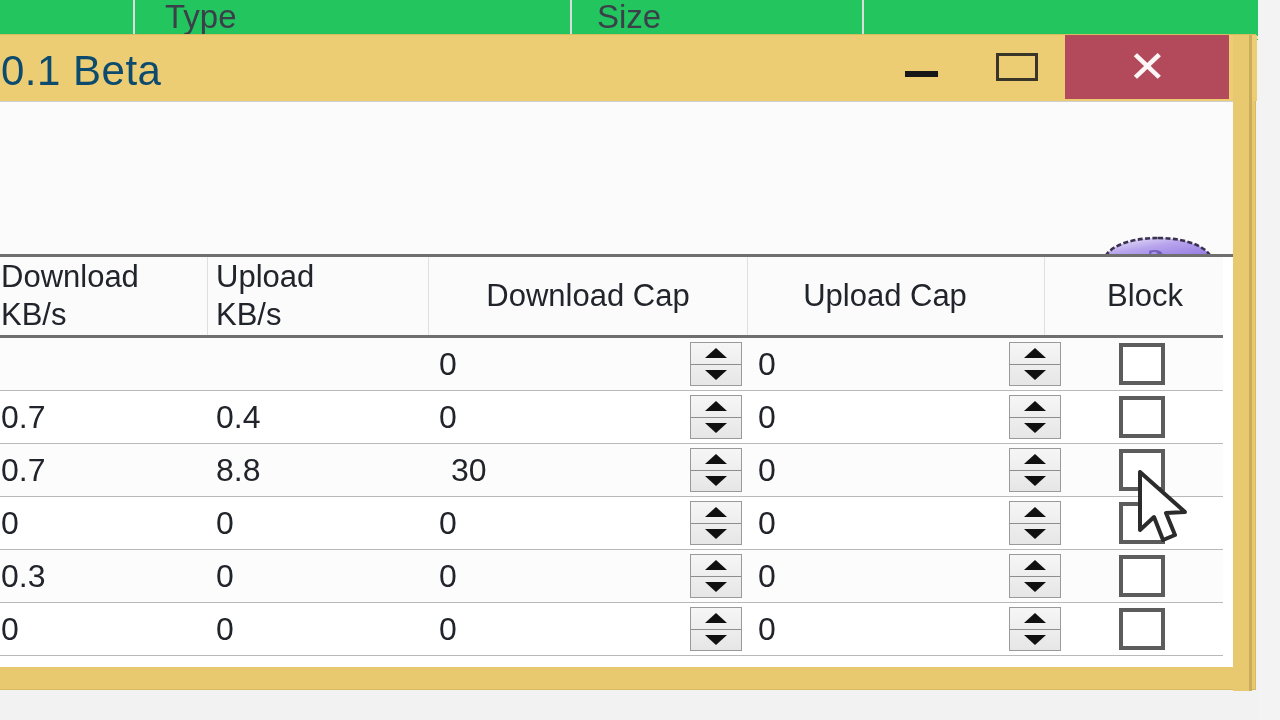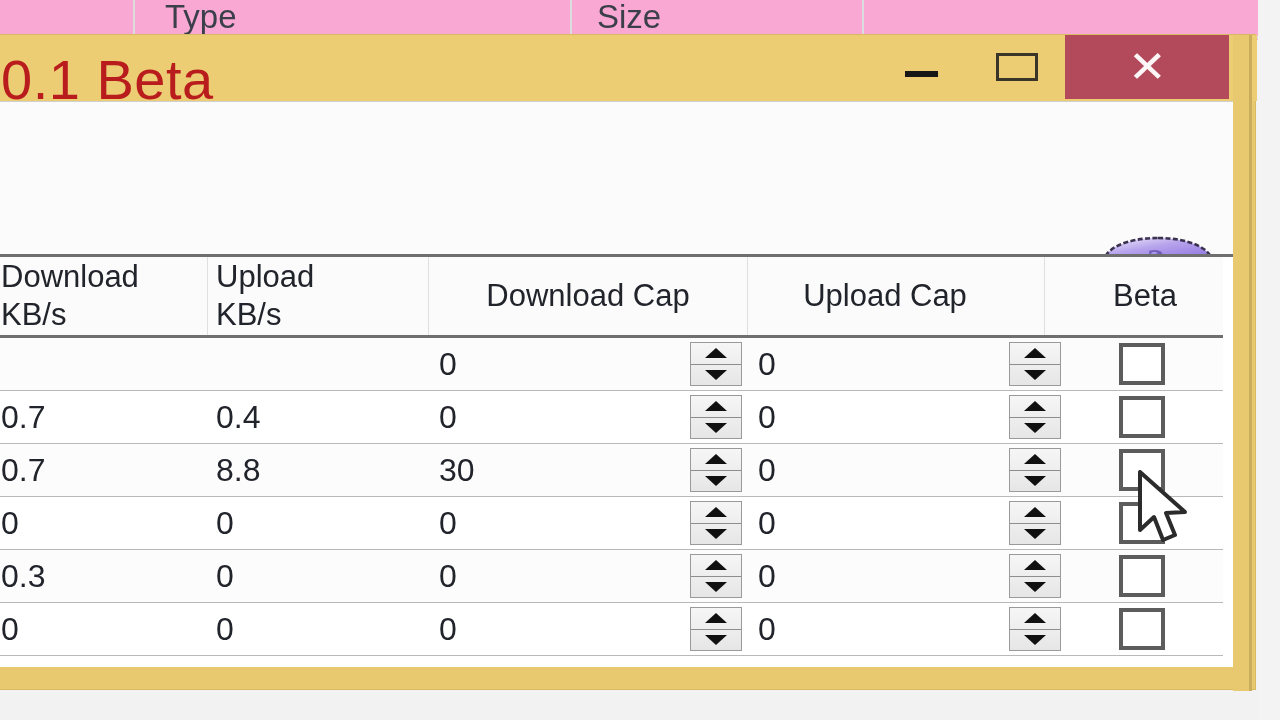--- a/index.html
+++ b/index.html
@@ -17,21 +17,21 @@
     width: 1280px;
     height: 720px;
     background: #f2f2f2;
   }
 
   
   .bg-window {
     position: absolute;
     left: 0; top: 0;
     width: 1280px; height: 40px;
-    background: #f9a8d4;
+    background: #22c55e;
     overflow: hidden;
   }
   .bg-col-div {
     position: absolute;
     top: -10px;
     width: 2px;
     height: 46px;
     background: #dcdcdc;
   }
   .bg-header-label {
@@ -72,22 +72,22 @@
     position: absolute;
     left: 0; top: 0;
     width: 1264px;
     height: 66px;
     background: #eccd74;
   }
   .title-text {
     position: absolute;
     left: 8px;
     top: 12px;
-    font-size: 56px;
-    color: #b91c1c;
+    font-size: 42px;
+    color: #0c4a6e;
     white-space: nowrap;
     letter-spacing: 0.5px;
   }
   .win-btn {
     position: absolute;
     top: 1px;
     height: 62px;
     display: flex;
     align-items: center;
     justify-content: center;
@@ -347,21 +347,21 @@
             <div class="th-inner">Upload
 KB/s</div>
           </div>
           <div class="th th-center" style="left:436px;width:319px;">
             <div class="th-inner">Download Cap</div>
           </div>
           <div class="th th-center" style="left:733px;width:319px;">
             <div class="th-inner">Upload Cap</div>
           </div>
           <div class="th th-center" style="left:1074px;width:156px;border-right:none;">
-            <div class="th-inner">Beta</div>
+            <div class="th-inner">Block</div>
           </div>
         </div>
 
         <div id="tbody">
             <div class="row">
               <div class="cell num" style="left:0px;width:215px;"></div>
               <div class="cell num" style="left:215px;width:221px;"></div>
               <div class="cell num" style="left:438px;width:317px;">0</div>
               <div class="spinner" style="left:697px;">
                 <div class="spin-half up">
@@ -401,21 +401,21 @@
                 </div>
                 <div class="spin-half dn">
                   <div class="arrow-dn"></div>
                 </div>
               </div>
               <div class="checkbox" style="left:1126px;"></div>
             </div>
             <div class="row">
               <div class="cell num" style="left:0px;width:215px;">0.7</div>
               <div class="cell num" style="left:215px;width:221px;">8.8</div>
-              <div class="cell num" style="left:438px;width:317px;">30</div>
+              <div class="cell num" style="left:450px;width:317px;">30</div>
               <div class="spinner" style="left:697px;">
                 <div class="spin-half up">
                   <div class="arrow-up"></div>
                 </div>
                 <div class="spin-half dn">
                   <div class="arrow-dn"></div>
                 </div>
               </div>
               <div class="cell num" style="left:757px;width:317px;">0</div>
               <div class="spinner" style="left:1016px;">

